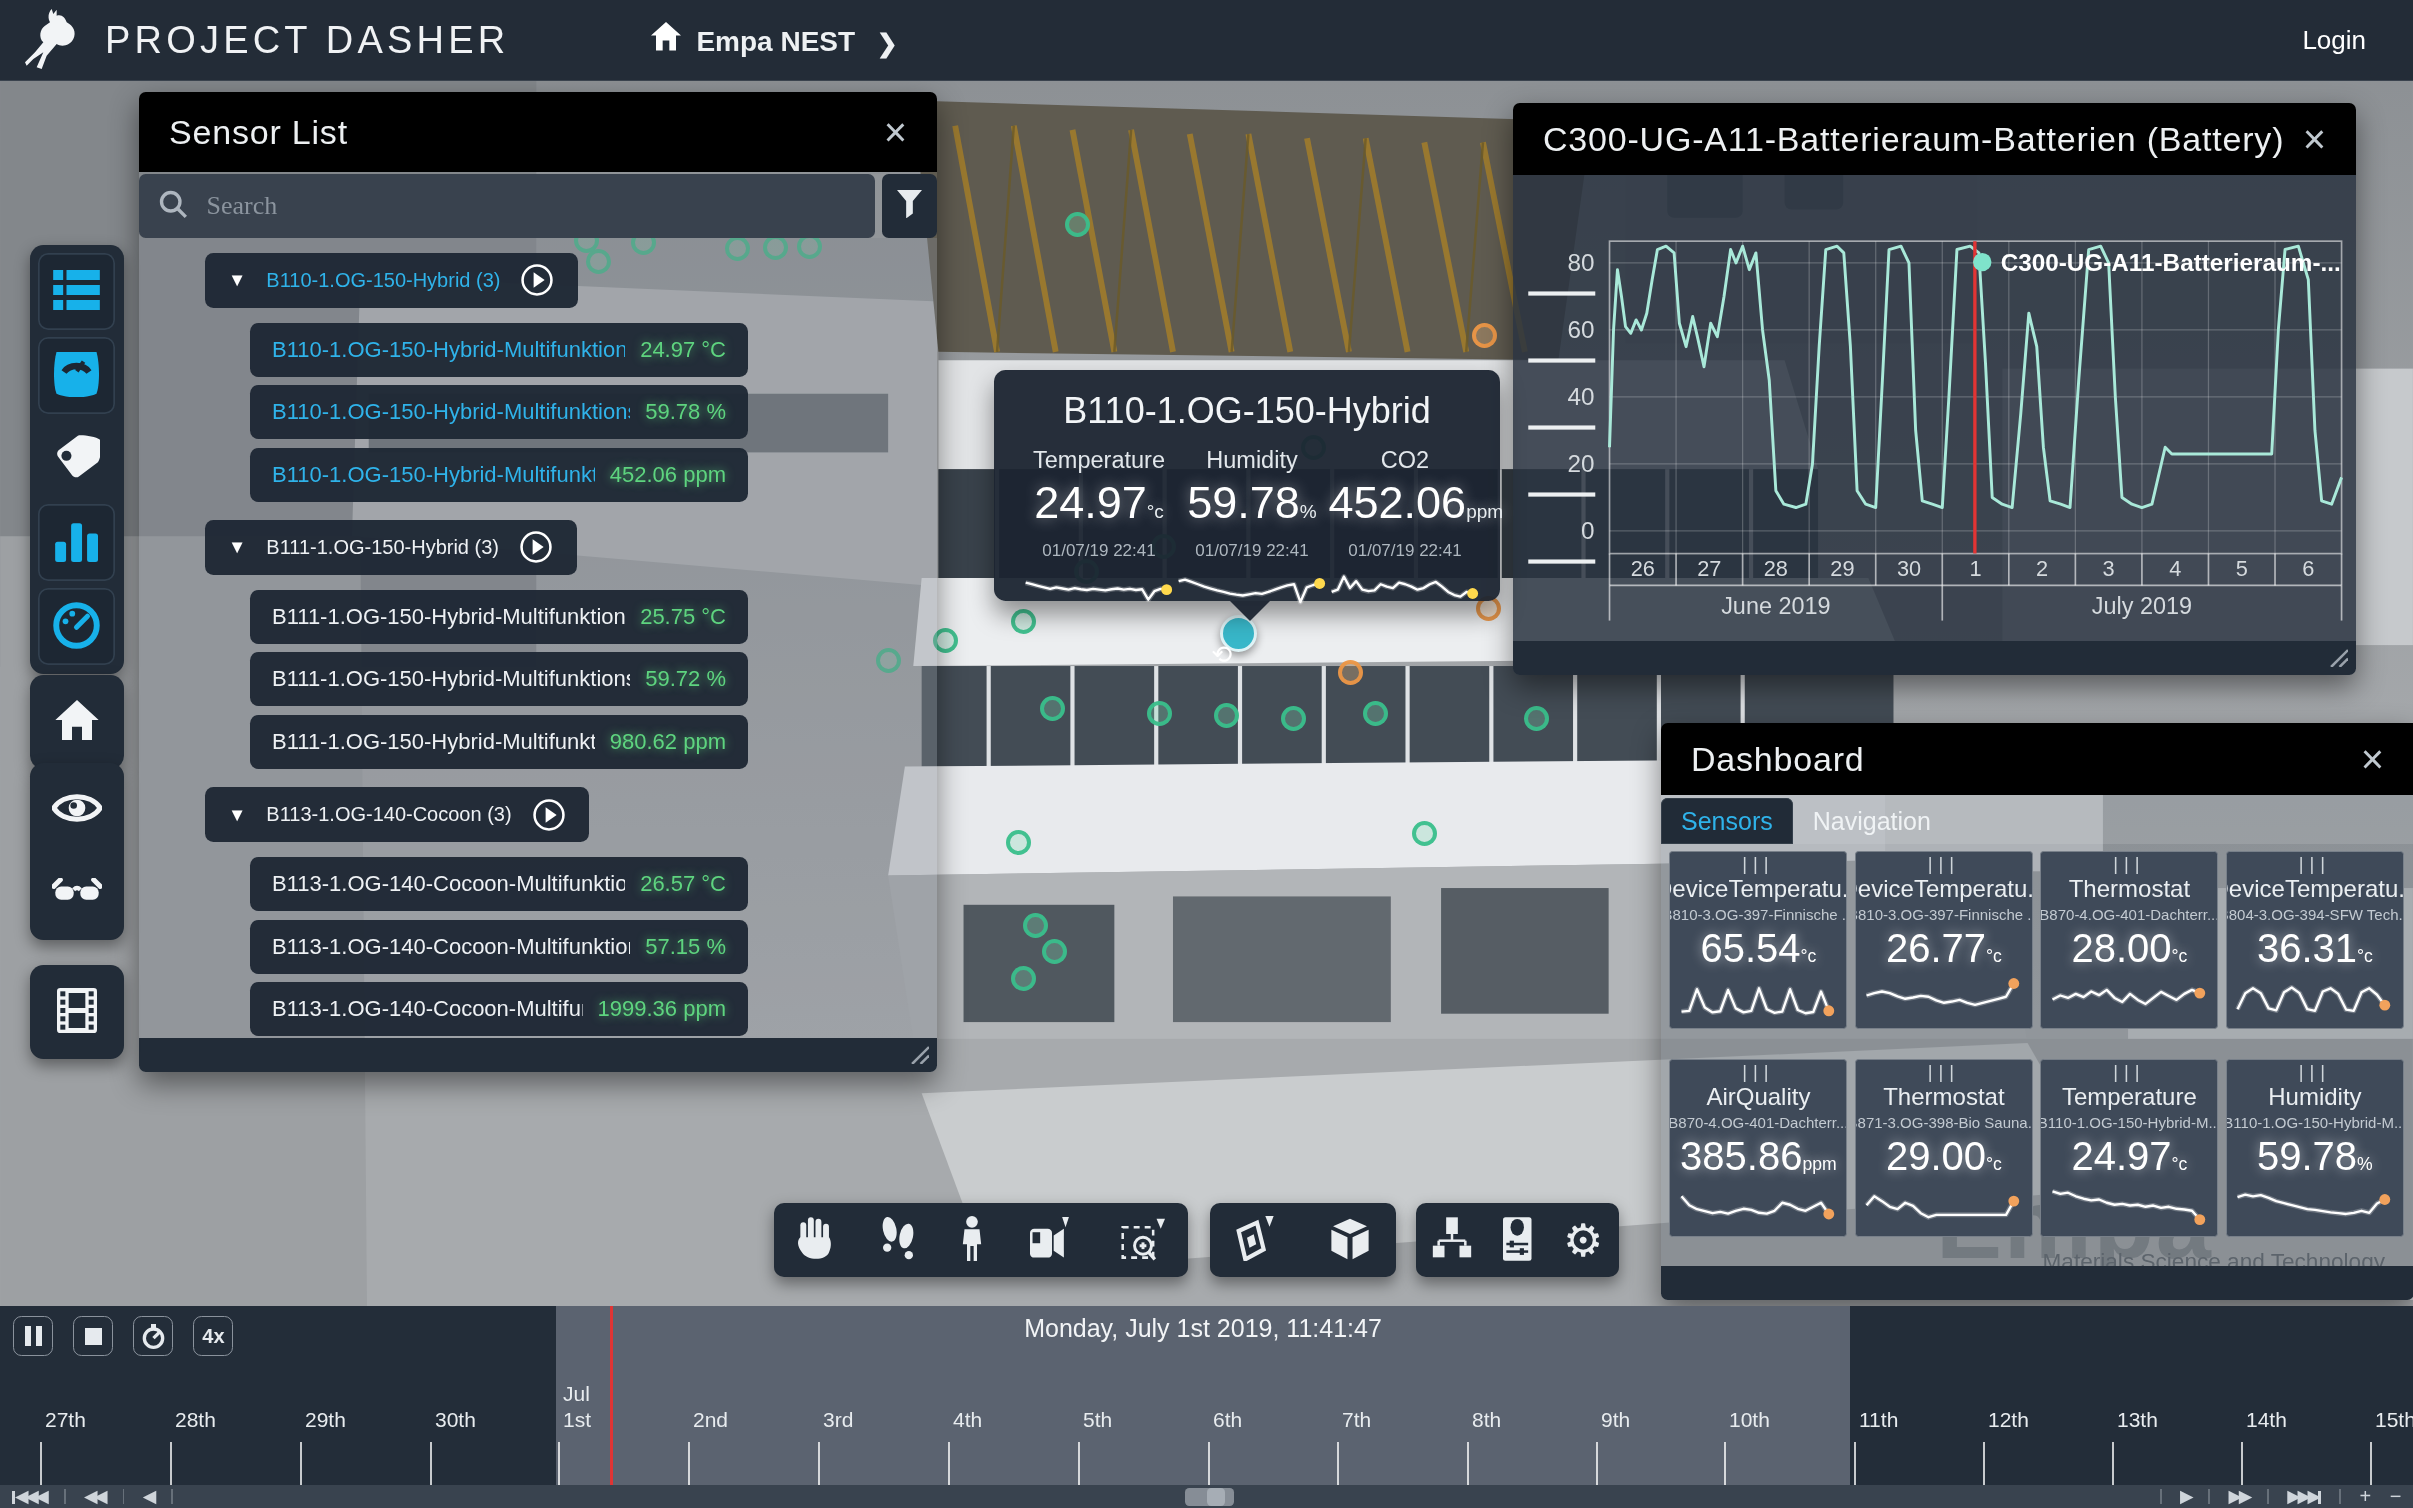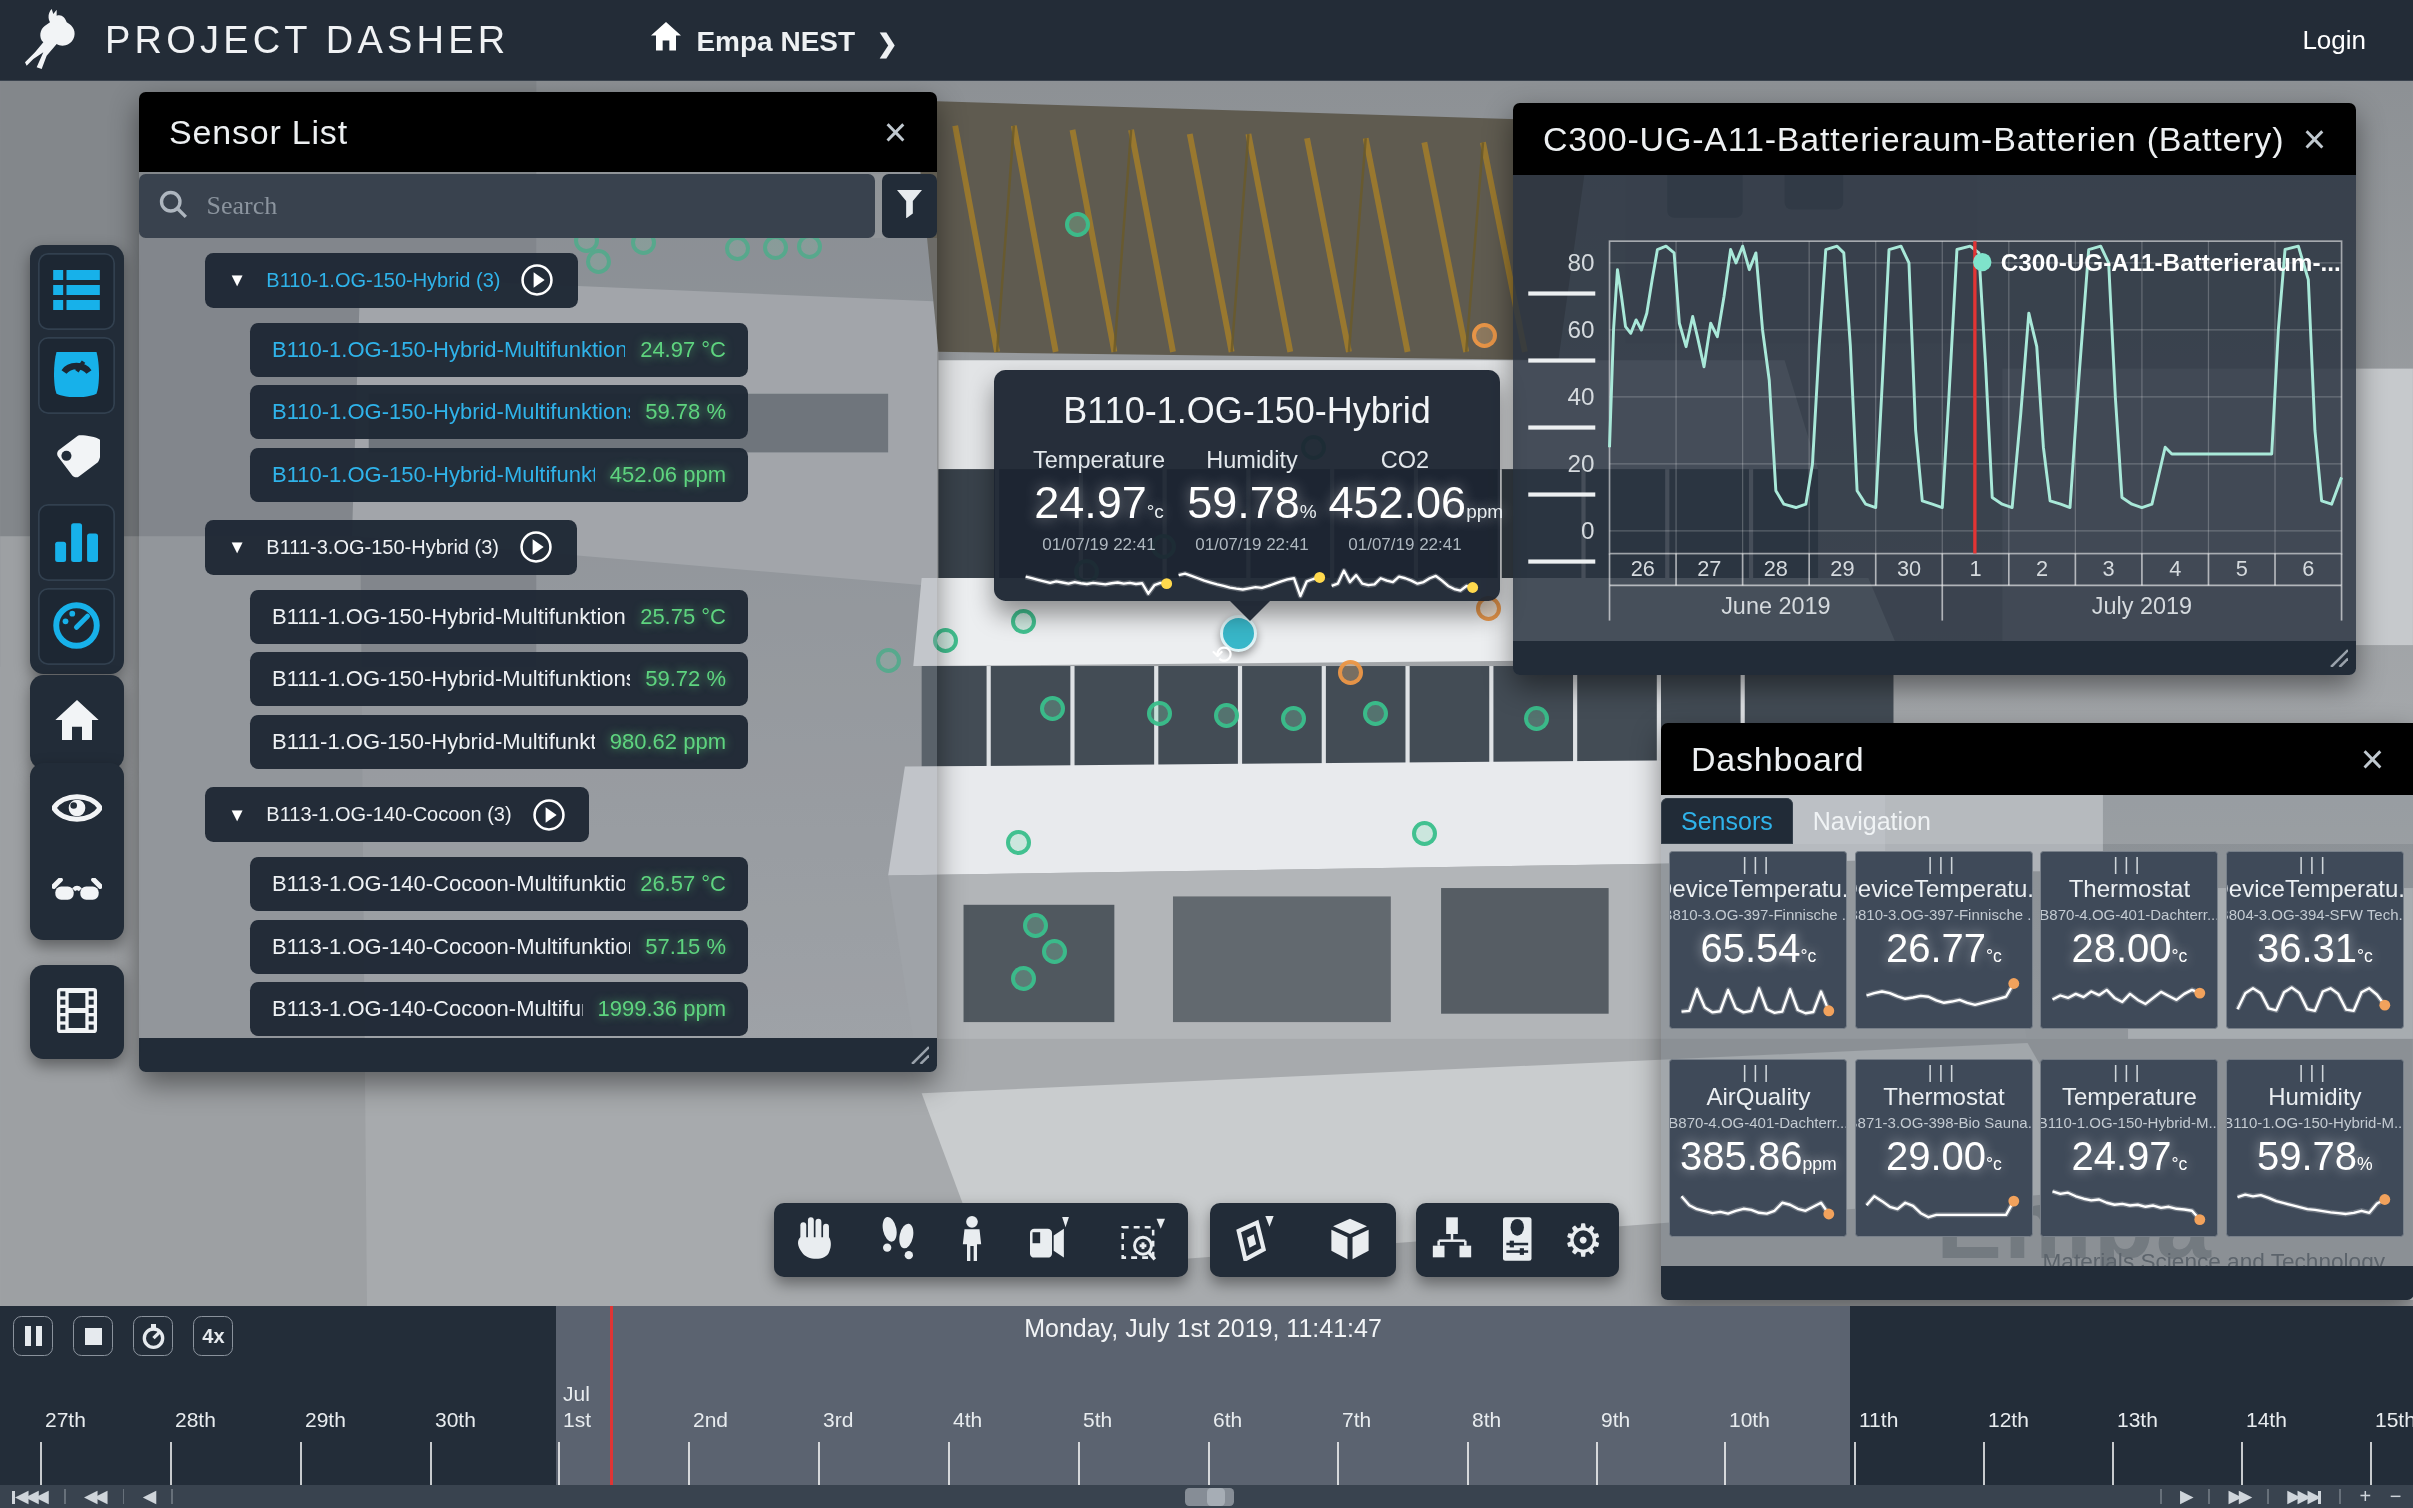--- a/index.html
+++ b/index.html
@@ -66,21 +66,21 @@
   .tooltip{position:absolute;left:994px;top:370px;width:506px;height:231px;z-index:46;
            background:rgba(27,36,48,.95);border-radius:11.7px;box-shadow:0 13.4px 25px rgba(0,0,0,.4);color:#fff}
   .tooltip:after{content:"";position:absolute;left:236px;bottom:-20px;border:20px solid transparent;
                  border-top-color:rgba(27,36,48,.95);border-bottom:none}
   .tt-title{text-align:center;font-size:36px;font-weight:400;margin-top:20px;color:#f2f5f7}
   .tt-metrics{display:flex;justify-content:space-between;padding:0 28.5px;margin-top:15px}
   .metric{width:153px;text-align:center}
   .m-label{font-size:23.5px;color:#e2e7eb}
   .m-value{font-size:45px;color:#fff;text-shadow:0 0 13.4px rgba(255,255,255,.5);margin-top:3.4px;white-space:nowrap}
   .m-unit{font-size:19px;color:#e8edf0}
-  .m-time{font-size:17px;color:#aeb7bf;margin-top:6px}
+  .m-time{font-size:17px;color:#aeb7bf;margin-top:12px}
   .metric svg{margin-top:1.7px}
   
   #chart-panel{left:1513px;top:103px;width:843px;height:572px}
   .chart-body{flex:1;background:rgba(41,50,63,.85);position:relative}
   .chart-body svg{position:absolute;left:0;top:0}
   
   #dash-panel{left:1661px;top:723px;width:753px;height:577px;border-radius:6.7px 0 0 6.7px}
   #dash-panel .panel-header{border-radius:6.7px 0 0 0}
   .tab-row{height:49px;background:rgba(135,141,148,.45);display:flex;align-items:flex-end;flex:0 0 auto}
   .tab{font-size:25px;padding:8.4px 20px;color:#f0f3f5}
@@ -389,21 +389,21 @@
           <span class="item-value">24.97 °C</span>
         </div><div class="item-pill">
           <span class="item-name">B110-1.OG-150-Hybrid-Multifunktionsfühler</span>
           <span class="item-value">59.78 %</span>
         </div><div class="item-pill">
           <span class="item-name">B110-1.OG-150-Hybrid-Multifunktionsfühler</span>
           <span class="item-value">452.06 ppm</span>
         </div></div>
       <div class="s-group"><div class="group-pill">
           <span class="tri">▼</span>
-          <span class="group-label">B111-3.OG-150-Hybrid (3)</span>
+          <span class="group-label">B111-1.OG-150-Hybrid (3)</span>
           <span style="display:inline-flex">
             <svg width="34" height="34" viewBox="0 0 40 40">
               <circle cx="20" cy="20" r="17" fill="none" stroke="#fff" stroke-width="3"></circle>
               <polygon points="16,11 29,20 16,29" fill="#fff"></polygon>
             </svg>
           </span>
         </div><div class="item-pill">
           <span class="item-name">B111-1.OG-150-Hybrid-Multifunktionsfühler</span>
           <span class="item-value">25.75 °C</span>
         </div><div class="item-pill">

